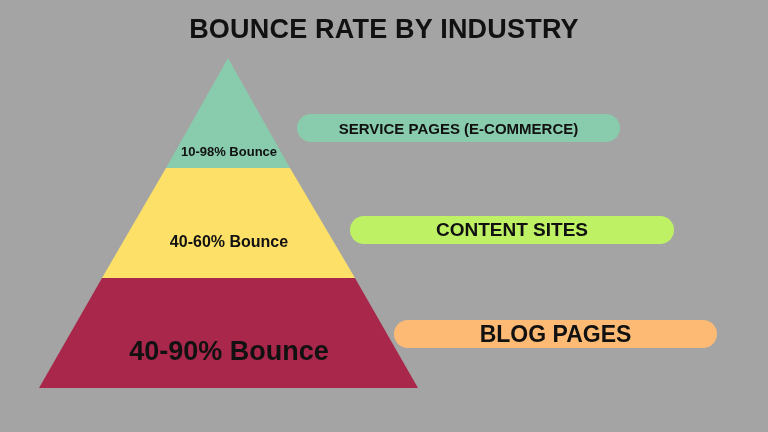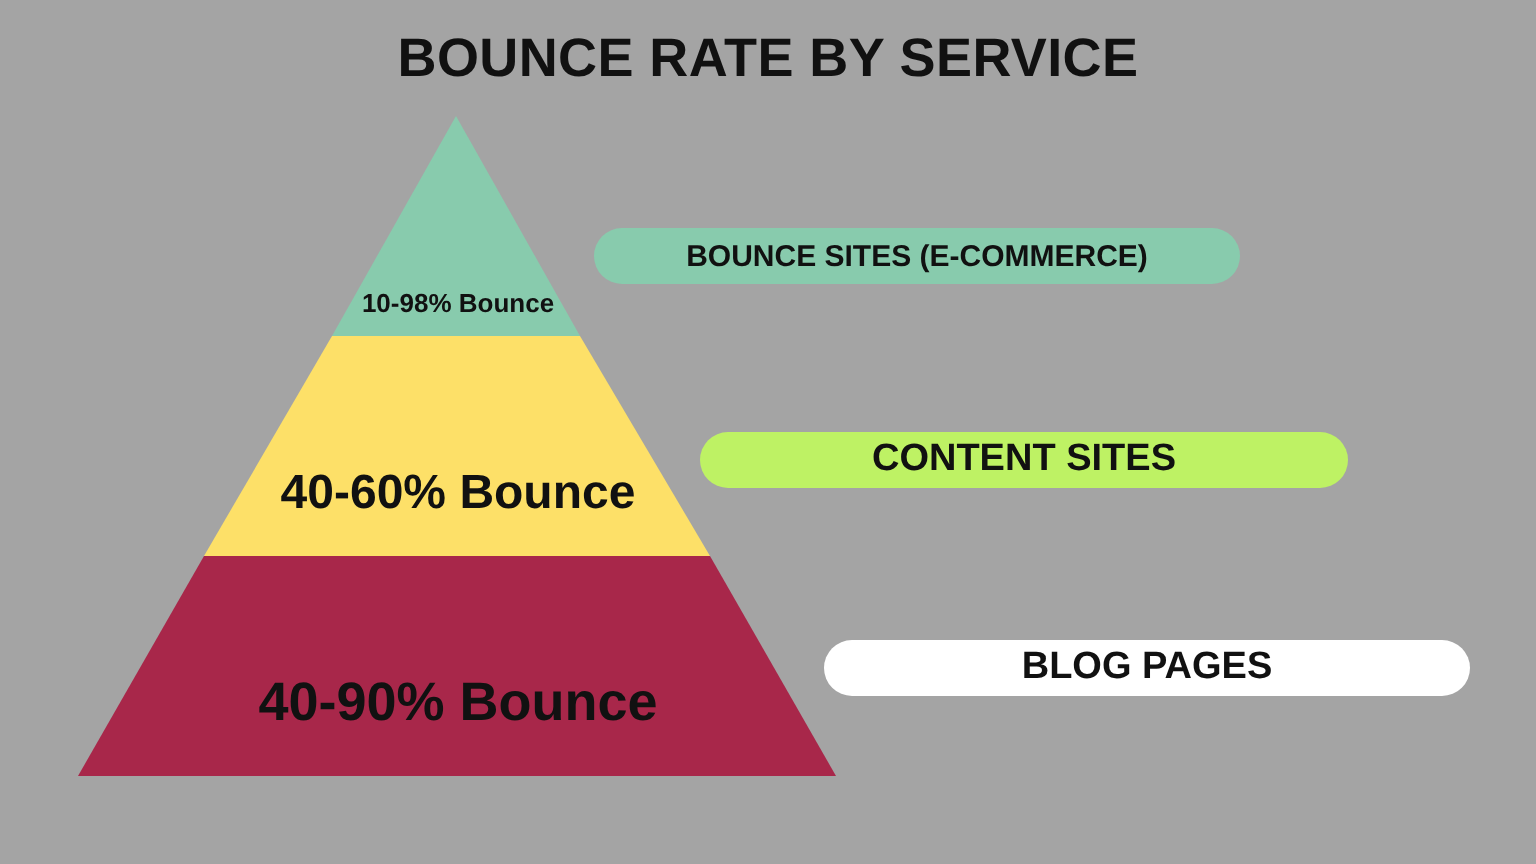--- a/index.html
+++ b/index.html
@@ -13,48 +13,48 @@
       position: absolute; left: 0; top: 14px; width: 768px;
       text-align: center; font-weight: bold; font-size: 27px;
       color: #111; letter-spacing: 0.2px;
     }
     svg.pyramid { position: absolute; left: 0; top: 0; }
     .layer-label {
       position: absolute; font-weight: bold; color: #111;
       text-align: center; white-space: nowrap;
     }
     .lbl-top { left: 129px; width: 200px; top: 144px; font-size: 13px; }
-    .lbl-mid { left: 129px; width: 200px; top: 233px; font-size: 24px; }
+    .lbl-mid { left: 129px; width: 200px; top: 233px; font-size: 16px; }
     .lbl-bot { left: 79px;  width: 300px; top: 336px; font-size: 27px; }
     .pill {
       position: absolute; height: 28px; border-radius: 14px;
       display: flex; align-items: center; justify-content: center;
       font-weight: bold; color: #111;
     }
     .pill-1 { left: 297px; top: 114px; width: 323px; background: #88cbad; font-size: 15px; }
     .pill-2 { left: 350px; top: 216px; width: 324px; background: #bef264; font-size: 19px; }
-    .pill-3 { left: 412px; top: 320px; width: 323px; background: #ffffff; font-size: 19px; }
+    .pill-3 { left: 394px; top: 320px; width: 323px; background: #fdba74; font-size: 23px; }
   </style>
 </head>
 <body>
 
-<div class="title">BOUNCE RATE BY SERVICE</div>
+<div class="title">BOUNCE RATE BY INDUSTRY</div>
 
 <svg class="pyramid" width="768" height="432">
 
   <polygon points="228,58 290,168 166,168" fill="#88cbad"></polygon>
   <polygon points="166,168 290,168 355,278 102,278" fill="#fde068"></polygon>
   <polygon points="102,278 355,278 418,388 39,388" fill="#a8274a"></polygon>
 </svg>
 
 <div class="layer-label lbl-top">10-98% Bounce</div>
 <div class="layer-label lbl-mid">40-60% Bounce</div>
 <div class="layer-label lbl-bot">40-90% Bounce</div>
 
 <div class="pill pill-1">
-  <span>BOUNCE SITES (E-COMMERCE)</span>
+  <span>SERVICE PAGES (E-COMMERCE)</span>
 </div>
 <div class="pill pill-2">
   <span>CONTENT SITES</span>
 </div>
 <div class="pill pill-3">
   <span>BLOG PAGES</span>
 </div>
 
 </body></html>

